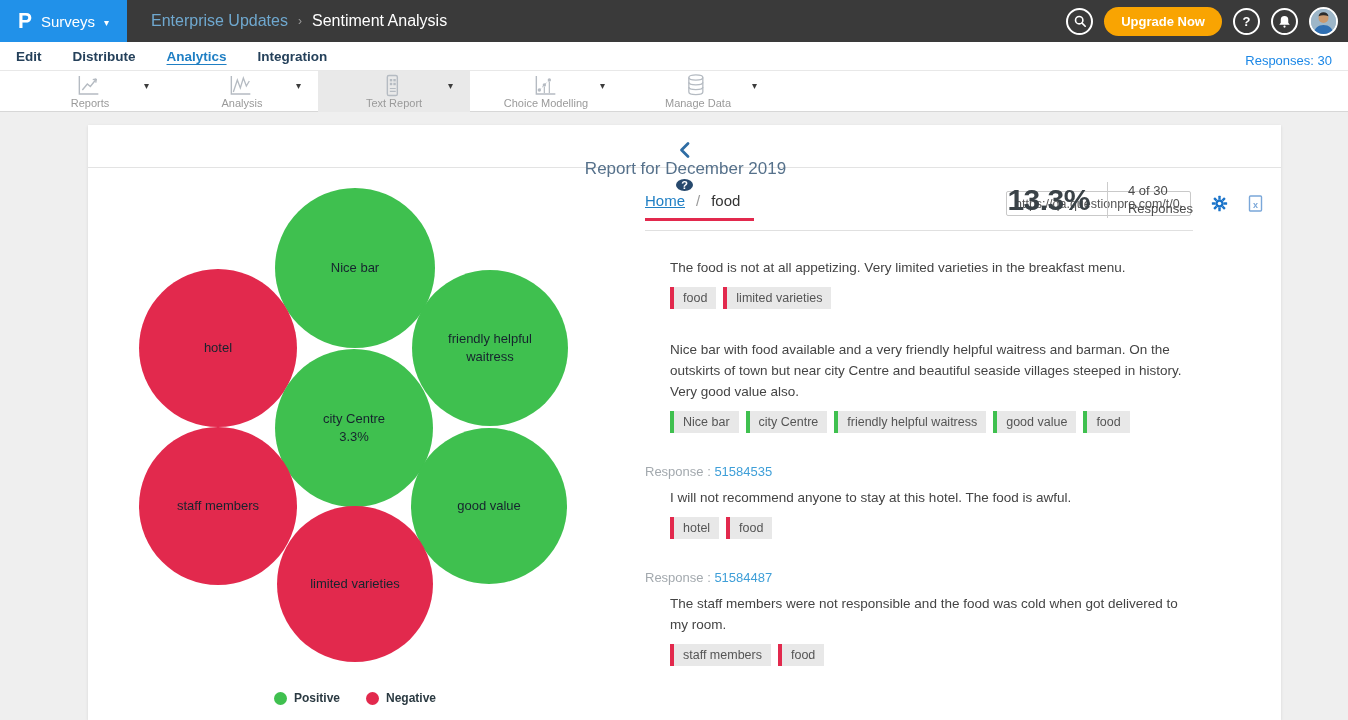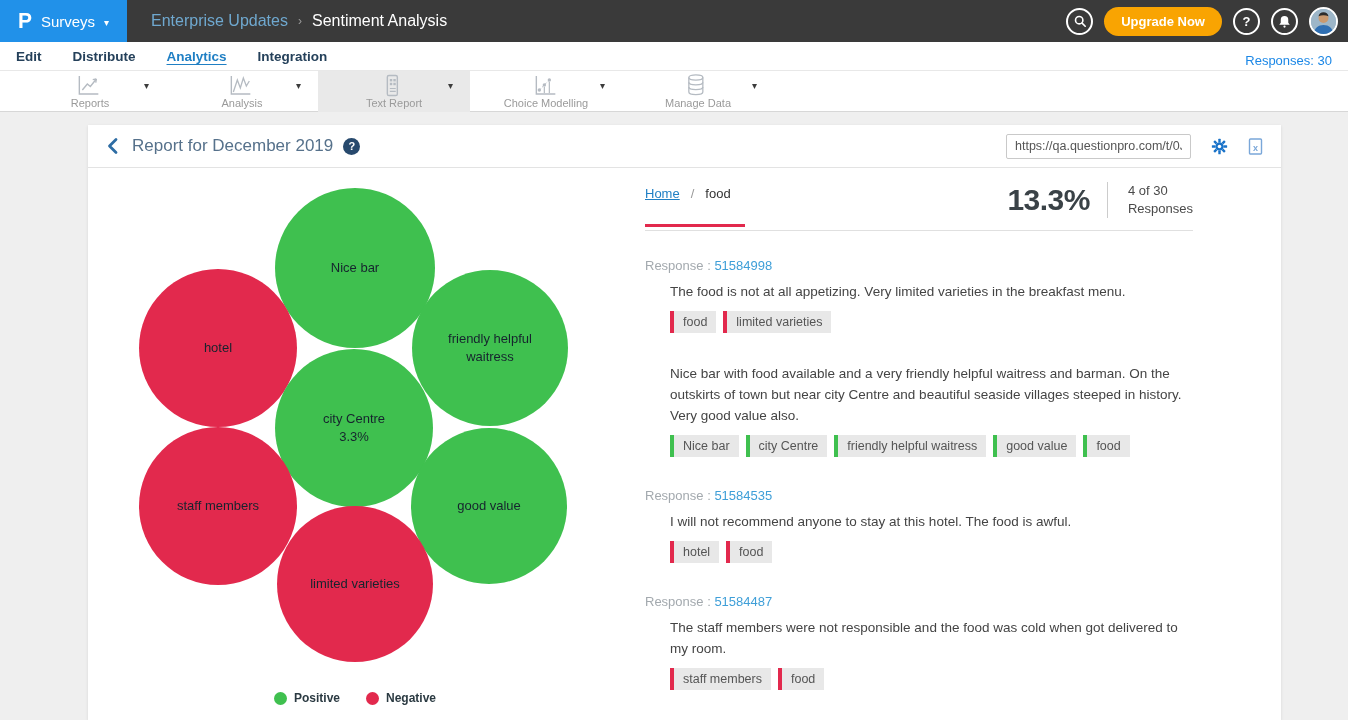--- a/index.html
+++ b/index.html
@@ -29,39 +29,39 @@
   .responses-count { margin-left:auto; color:#1b87e6; font-size:13px; margin-right:0;margin-top:9px; }
   
   .toolbar { height:42px; background:#fff; border-top:1px solid #e8e8e8; border-bottom:1px solid #d7d7d7; display:flex; padding-left:14px; }
   .tool-tab { width:152px; height:41px; position:relative; cursor:pointer; }
   .tool-tab.active { background:#e9e9e9; }
   .tab-icon { position:absolute; left:50%; top:2px; transform:translateX(-58%); }
   .tab-caret { position:absolute; right:17px; top:9px; font-size:10px; color:#3c3c3c; }
   .tab-label { position:absolute; bottom:3px; width:100%; text-align:center; font-size:11px; color:#9a9a9a; white-space:nowrap; }
   
   .card { position:absolute; left:88px; top:125px; width:1193px; height:595px; background:#fff; box-shadow:0 1px 3px rgba(0,0,0,.10); }
-  .card-header { height:43px; border-bottom:1px solid #e3e3e3; display:flex; align-items:center; padding:7px 18px; }
+  .card-header { height:43px; border-bottom:1px solid #e3e3e3; display:flex; align-items:center; padding:16px 18px;flex-direction:column; }
   .back-btn { cursor:pointer; display:flex; align-items:center; }
   .report-title { color:#56718b; font-size:17px; margin:0 10px 0 12px; }
   .help-badge { width:17px; height:17px; border-radius:50%; background:#27496d; color:#fff; font-size:11px; font-weight:bold; display:flex; align-items:center; justify-content:center; cursor:pointer; }
   .header-right { margin-left:auto; display:flex; align-items:center; gap:20px; }
   .share-input { width:185px; height:25px; border:1px solid #c9c9c9; font-size:12.5px; color:#555; padding:0 8px; font-family:inherit; border-radius:2px; }
   .icon-btn { cursor:pointer; display:flex; align-items:center; }
   
   .bubble-chart { position:absolute; left:0; top:43px; width:557px; height:552px; }
   .bubble { position:absolute; border-radius:50%; display:flex; align-items:center; justify-content:center; text-align:center; cursor:pointer; }
   .bubble-label { font-size:13px; color:#16242e; line-height:1.4; padding:0 12px; }
   .legend { position:absolute; left:0; top:523px; width:534px; display:flex; justify-content:center; gap:26px; }
   .legend-item { display:flex; align-items:center; gap:7px; }
   .legend-dot { width:13px; height:13px; border-radius:50%; }
   .legend-label { font-size:12px; font-weight:bold; color:#2b3a42; }
   
   .results { position:absolute; left:557px; top:57px; width:548px; }
   .rp-header { display:flex; align-items:center; border-bottom:1px solid #e0e0e0; padding-bottom:12px; }
-  .rp-breadcrumb { border-bottom:3px solid #e2294d; padding-bottom:23px; margin-bottom:-12px; font-size:13px; display:flex; gap:11px; align-items:baseline; padding-right:14px; }
+  .rp-breadcrumb { border-bottom:3px solid #e2294d; padding-bottom:9px; margin-bottom:-12px; font-size:15px; display:flex; gap:11px; align-items:baseline; padding-right:14px; }
   .home-link { color:#1f7fc4; text-decoration:underline; cursor:pointer; }
   .crumb-slash { color:#999; }
   .crumb-food { color:#333; }
   .rp-stats { margin-left:auto; display:flex; align-items:center; }
   .rp-percent { font-size:30px; font-weight:bold; color:#3a4247; letter-spacing:-0.5px; }
   .rp-count { border-left:1px solid #ccc; margin-left:17px; padding-left:20px; font-size:13px; color:#4a4a4a; line-height:1.4; }
   .response { margin-top:27px; }
   .resp-label { font-size:13px; color:#a3a9ae; }
   .resp-id { color:#3f9fd8; cursor:pointer; text-decoration:none; }
   .resp-text { margin:9px 0 8px 25px; font-size:13.5px; color:#444; line-height:1.55; }
@@ -260,21 +260,20 @@
       <div class="rp-stats">
         <span class="rp-percent">13.3%</span>
         <span class="rp-count">
           <span>4 of 30</span><br>
           <span>Responses</span>
         </span>
       </div>
     </div>
     <div id="responses">
         <div class="response">
-          <div class="resp-label">Response : <a class="resp-id">51584998</a></div>
           <div class="resp-text">The food is not at all appetizing. Very limited varieties in the breakfast menu.</div>
           <div class="resp-tags"><span class="tag" style="border-left-color: rgb(226, 41, 77);">food</span><span class="tag" style="border-left-color: rgb(226, 41, 77);">limited varieties</span></div>
         </div>
         <div class="response">
           <div class="resp-text">Nice bar with food available and a very friendly helpful waitress and barman. On the outskirts of town but near city Centre and beautiful seaside villages steeped in history. Very good value also.</div>
           <div class="resp-tags"><span class="tag" style="border-left-color: rgb(63, 192, 79);">Nice bar</span><span class="tag" style="border-left-color: rgb(63, 192, 79);">city Centre</span><span class="tag" style="border-left-color: rgb(63, 192, 79);">friendly helpful waitress</span><span class="tag" style="border-left-color: rgb(63, 192, 79);">good value</span><span class="tag" style="border-left-color: rgb(63, 192, 79);">food</span></div>
         </div>
         <div class="response">
           <div class="resp-label">Response : <a class="resp-id">51584535</a></div>
           <div class="resp-text">I will not recommend anyone to stay at this hotel. The food is awful.</div>

